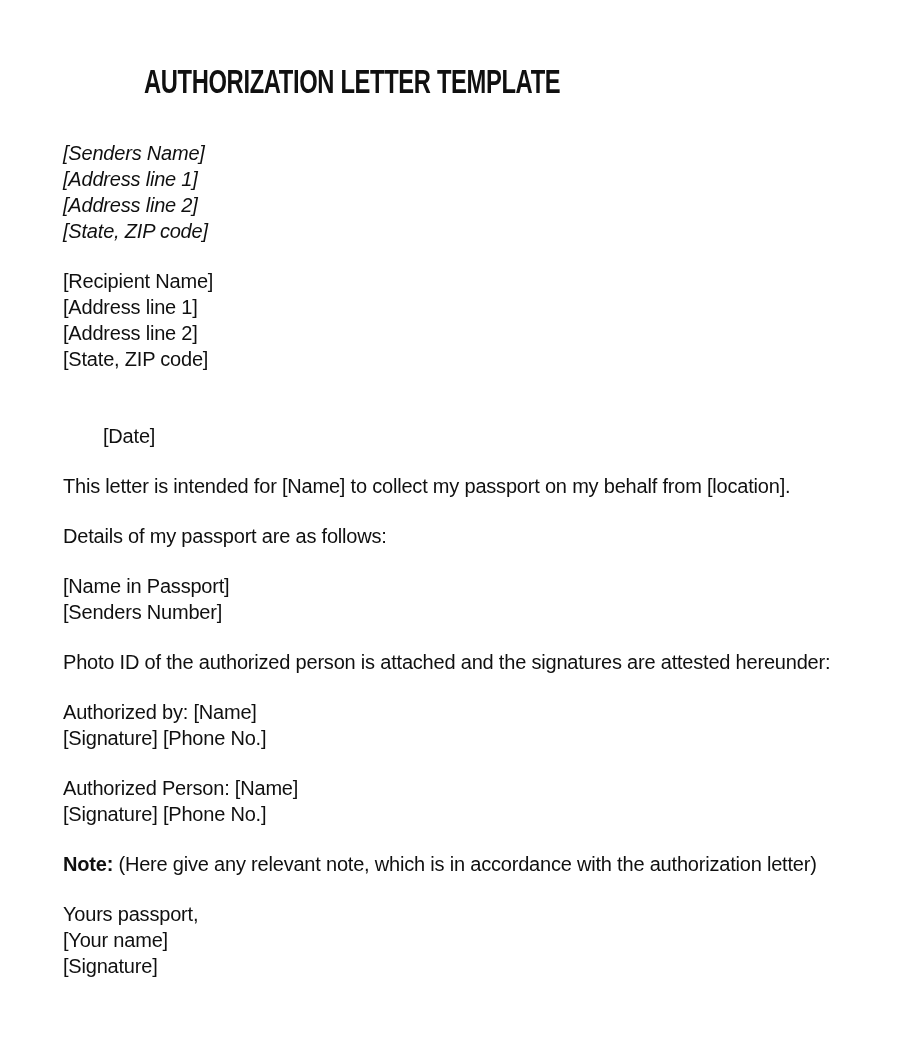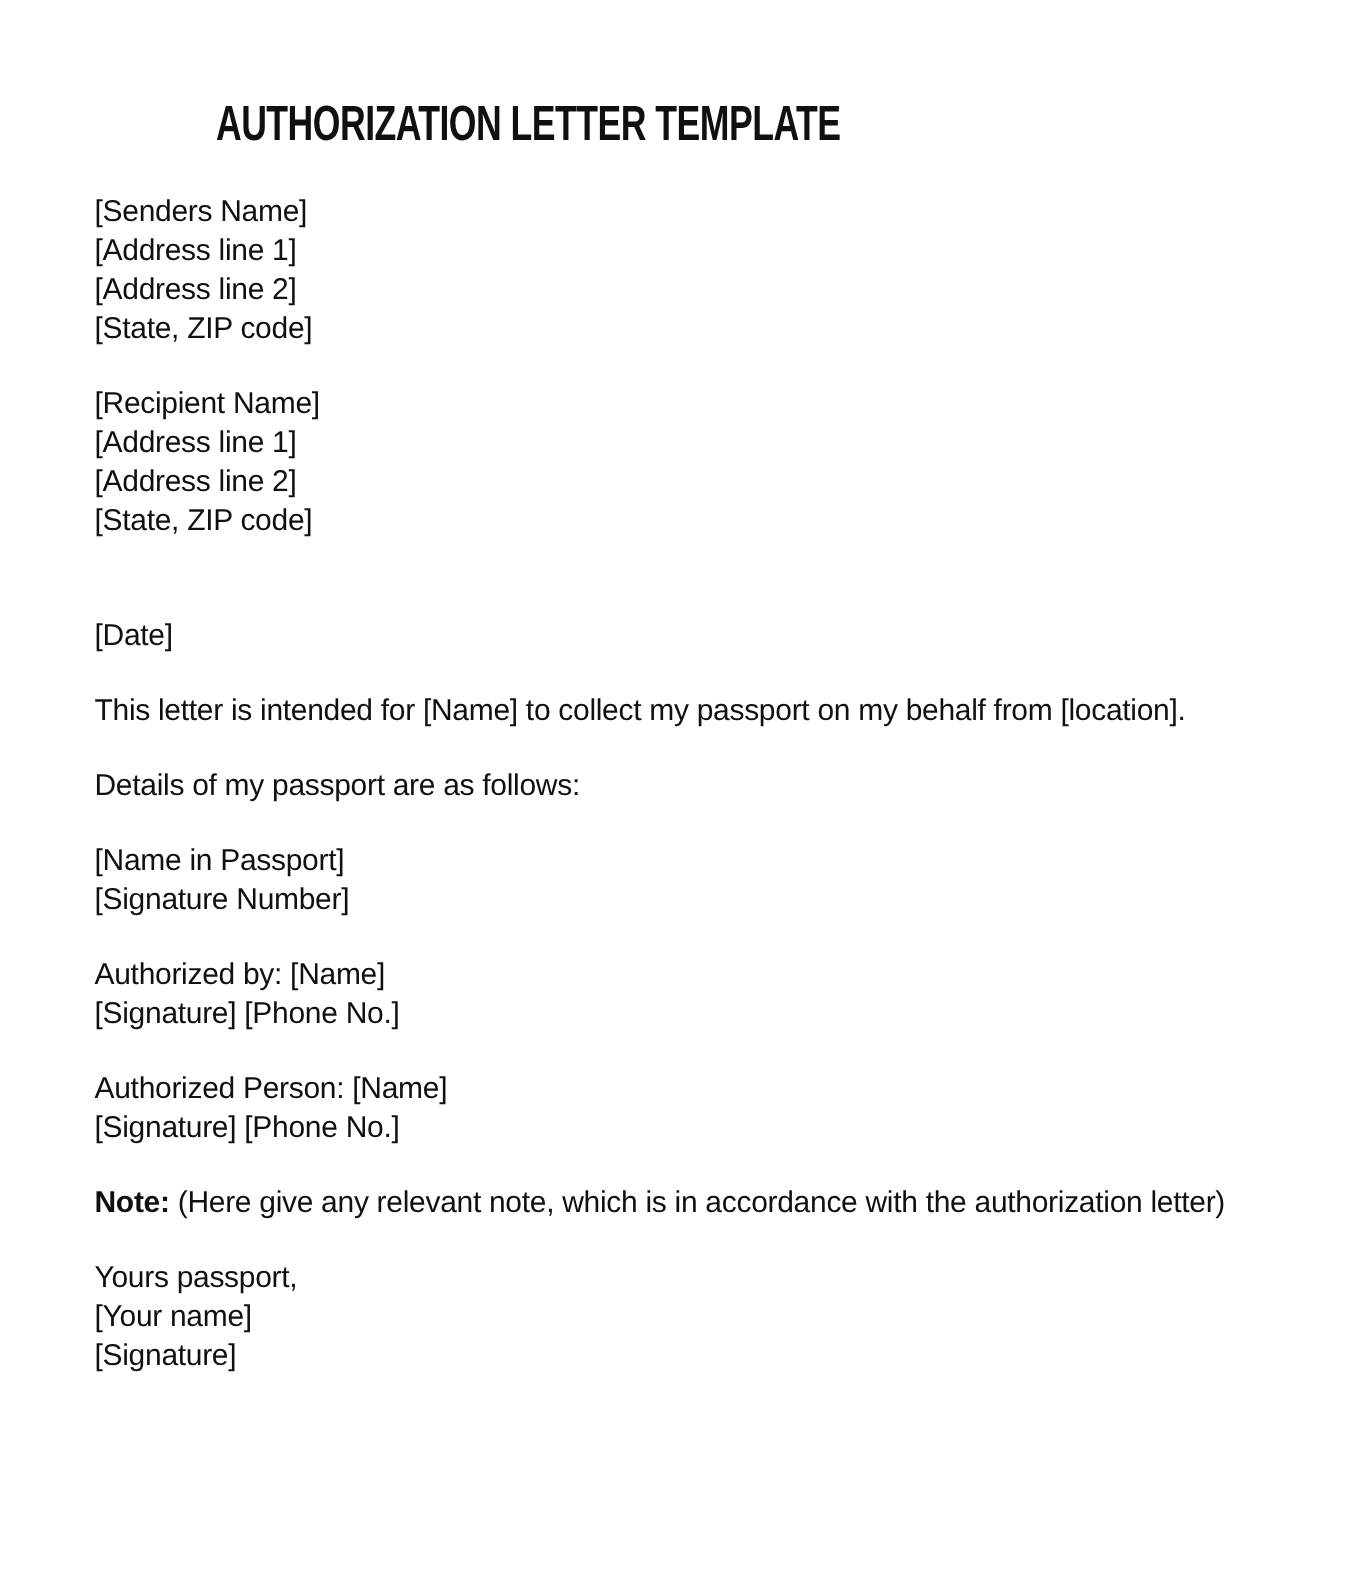--- a/index.html
+++ b/index.html
@@ -34,24 +34,26 @@
     transform: scaleX(0.72);
     transform-origin: center;
   }
   .block {
     margin-top: 24px;
     font-size: 20px;
     line-height: 26px;
     letter-spacing: -0.2px;
   }
   .block.first-block {
-    margin-top: 28px;
+    margin-top: 40px;
+    font-style: italic;
   }
   .block.date-block {
     margin-top: 51px;
+    margin-left: 40px;
   }
   .line {
     white-space: pre-wrap;
   }
   .note-label {
     font-weight: bold;
     margin-top: 16px;
   }
 </style>
 </head>
@@ -84,23 +86,26 @@
   <div class="block">
     <div class="line">This letter is intended for [Name] to collect my passport on my behalf from [location].</div>
   </div>
 
   <div class="block">
     <div class="line">Details of my passport are as follows:</div>
   </div>
 
   <div class="block">
     <div class="line">[Name in Passport]</div>
-    <div class="line">[Signature Number]</div>
+    <div class="line">[Senders Number]</div>
   </div>
 
+  <div class="block">
+    <div class="line">Photo ID of the authorized person is attached and the signatures are attested hereunder:</div>
+  </div>
 
   <div class="block">
     <div class="line">Authorized by: [Name]</div>
     <div class="line">[Signature] [Phone No.]</div>
   </div>
 
   <div class="block">
     <div class="line">Authorized Person: [Name]</div>
     <div class="line">[Signature] [Phone No.]</div>
   </div>

